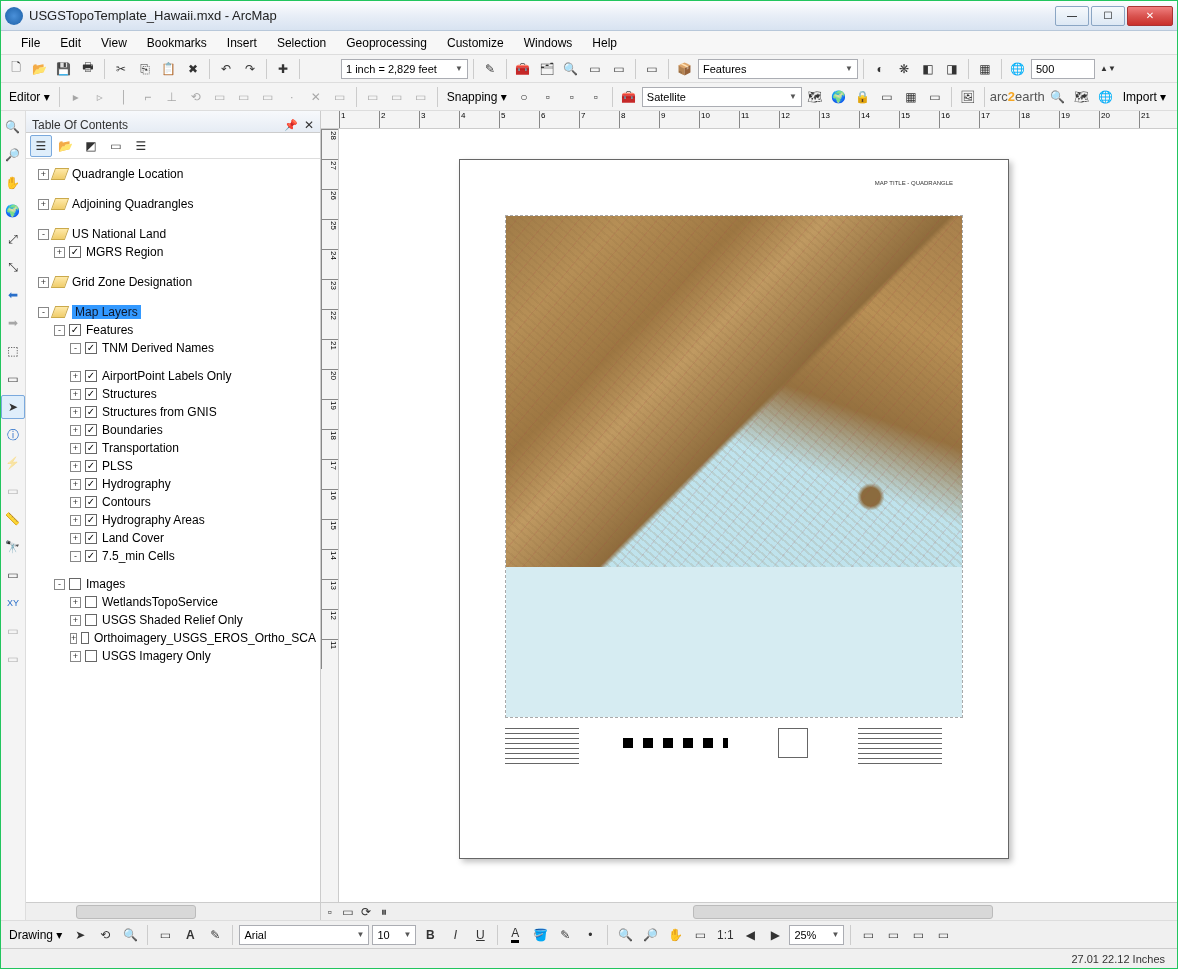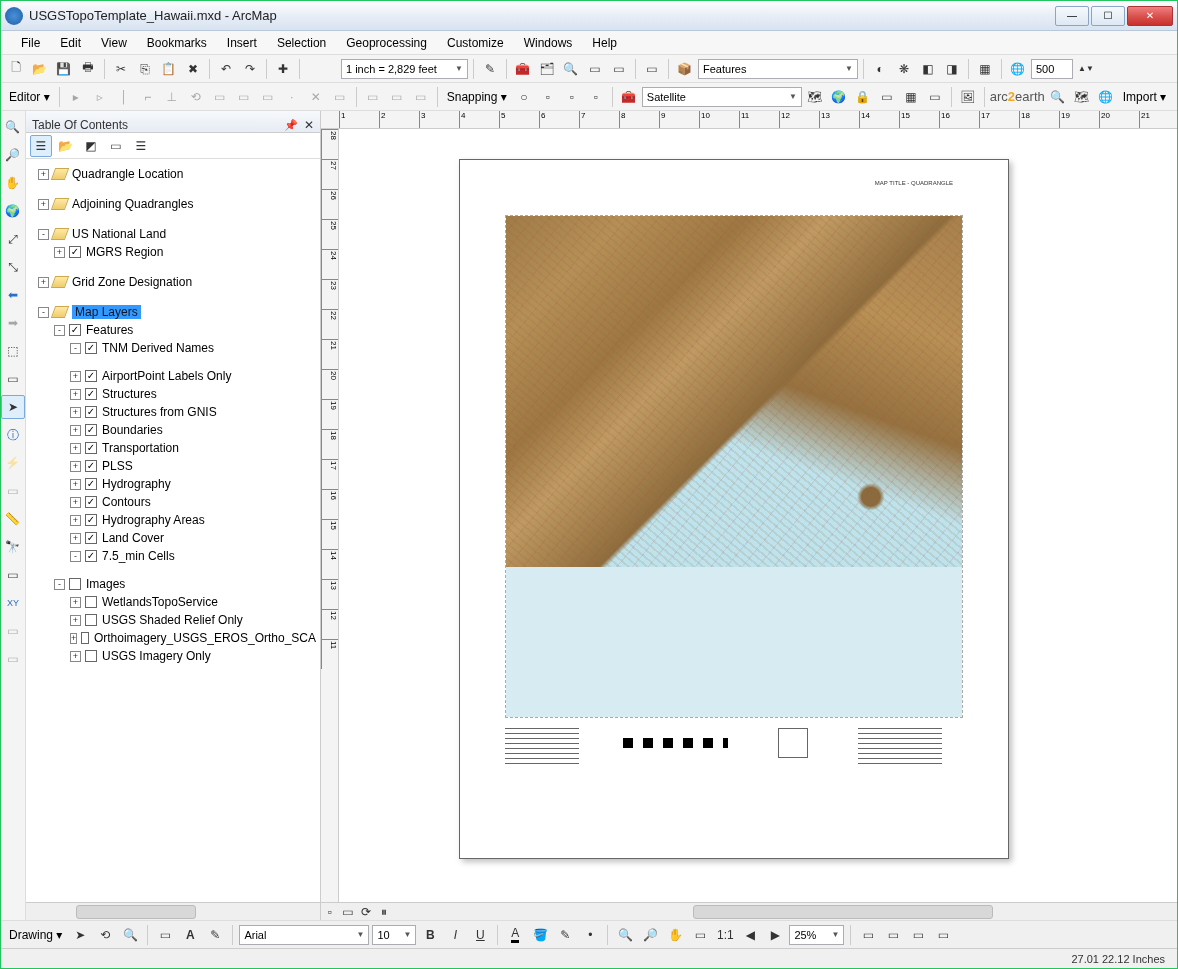--- a/index.html
+++ b/index.html
@@ -133,21 +133,21 @@
       </div>
     <div class="tb-sep"></div>
     <div class="tb-btn">◐</div>
     <div class="tb-btn">❋</div>
     <div class="tb-btn">◧</div>
     <div class="tb-btn">◨</div>
     <div class="tb-sep"></div>
     <div class="tb-btn">▦</div>
     <div class="tb-sep"></div>
     <div class="tb-btn">🌐</div>
-    <div class="tb-combo sm" style="width:42px">
+    <div class="tb-combo sm" style="width:64px">
         <span>500</span>
       </div>
     <div class="tb-btn" style="font-size:8px">▲▼</div>
   </div>
 
   <div class="toolbar-row">
     <span class="tb-label"><span>Editor</span> ▾</span>
     <div class="tb-sep"></div>
     <div class="tb-btn" style="opacity:.4">▸</div>
     <div class="tb-btn" style="opacity:.4">▹</div>

